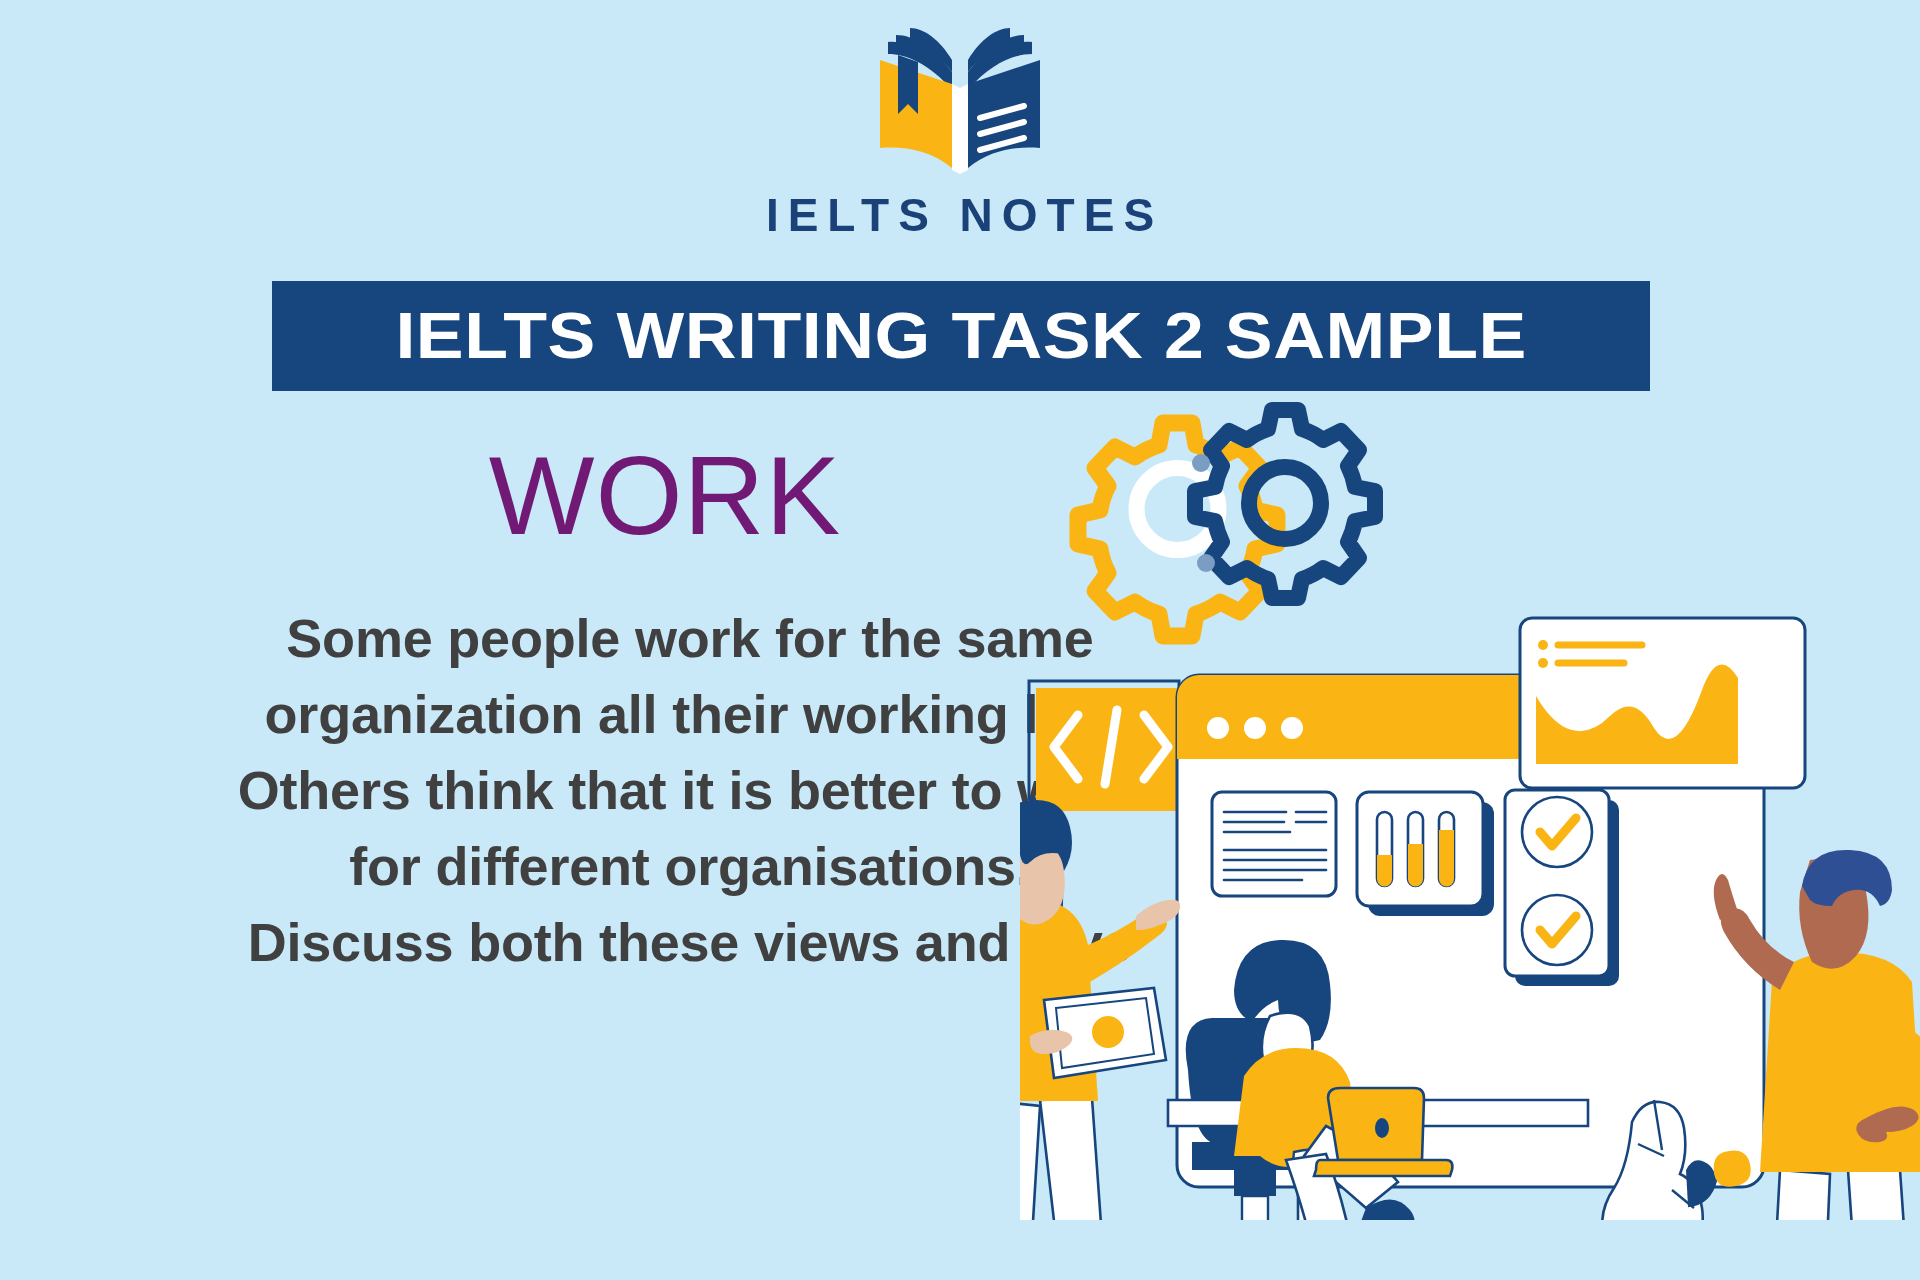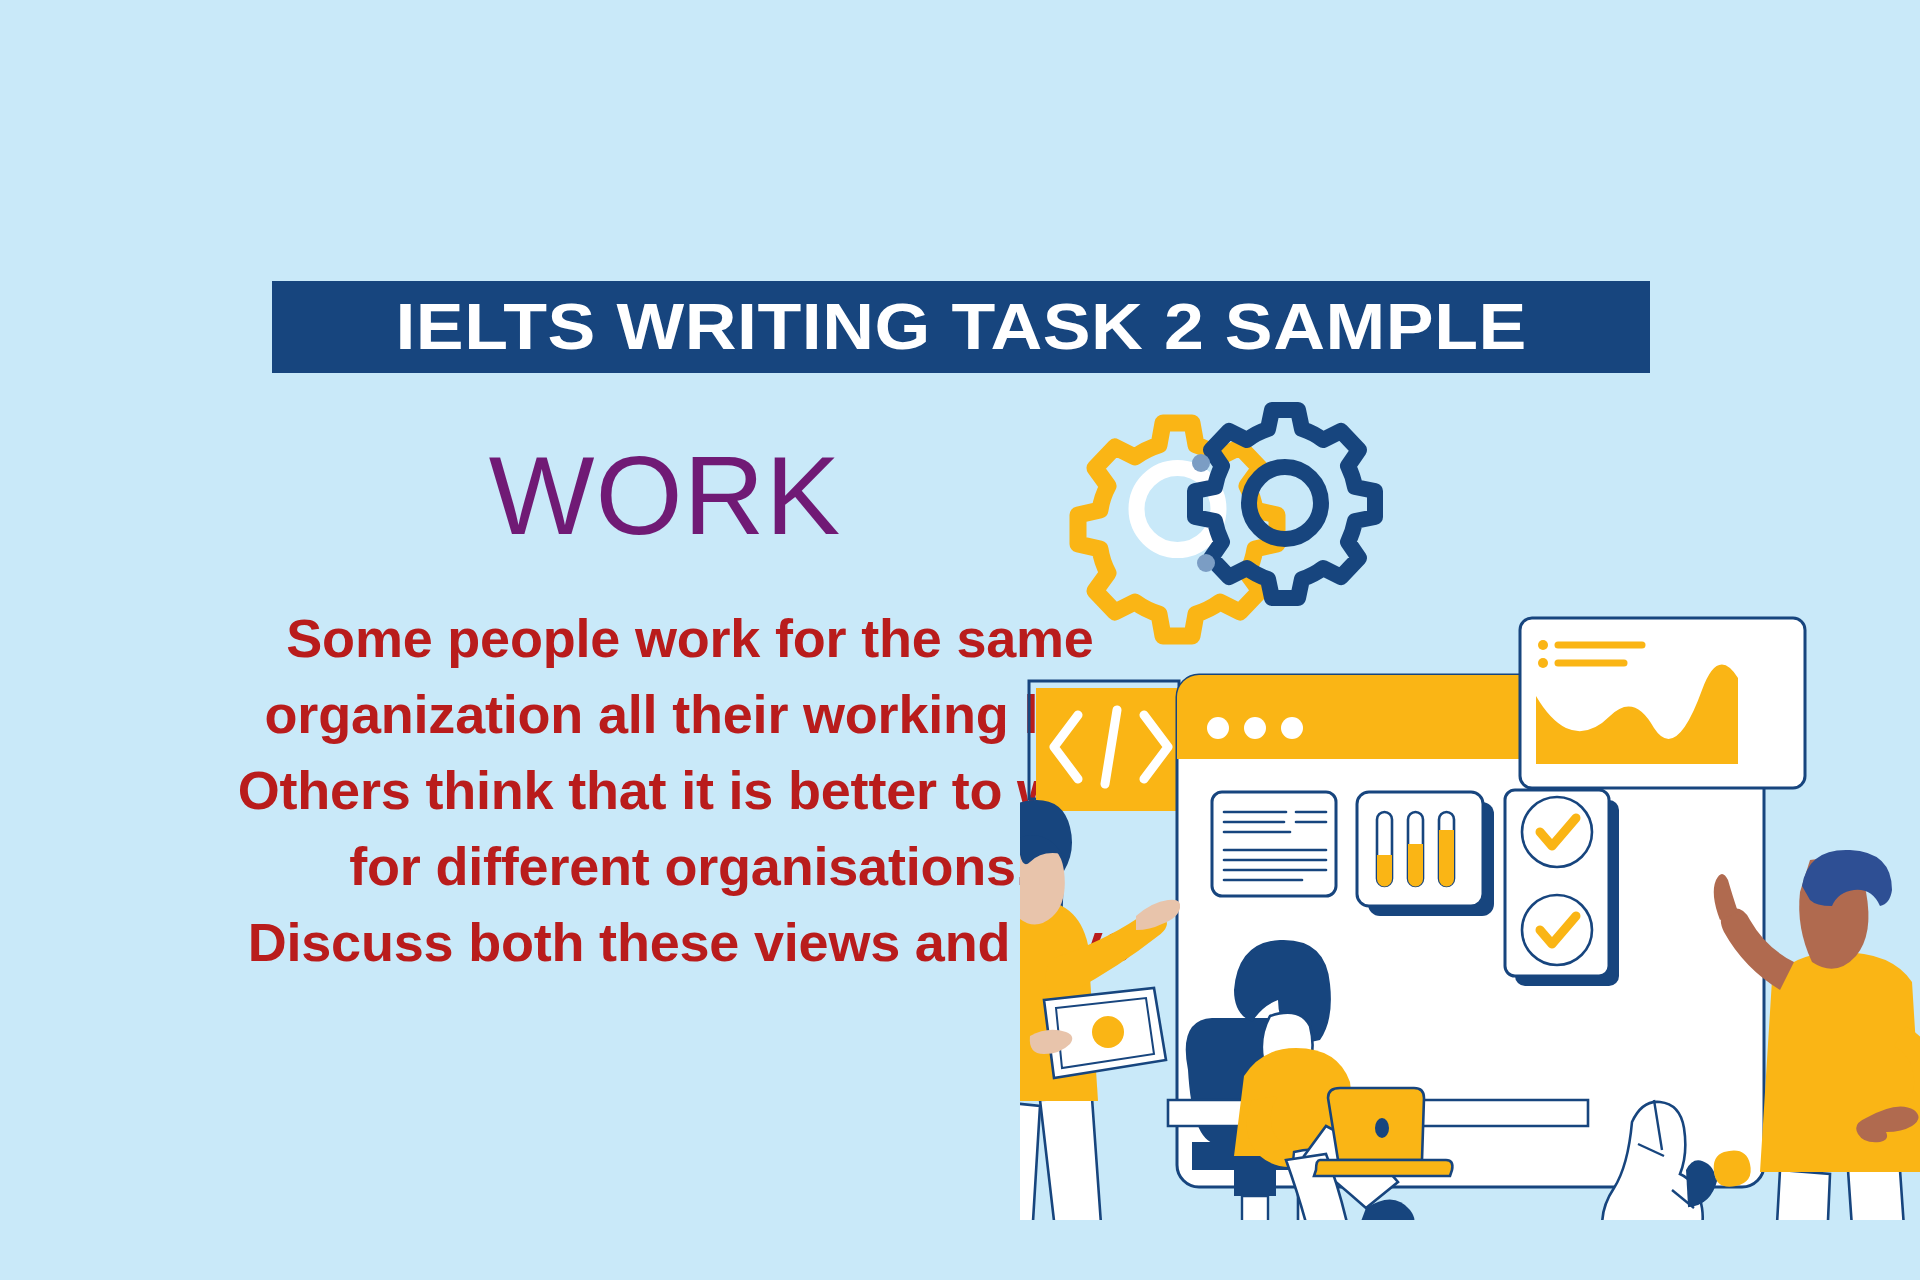--- a/index.html
+++ b/index.html
@@ -25,21 +25,21 @@
     font-weight:bold;
     letter-spacing:9px;
     text-indent:9px;
     font-family:"Liberation Sans", sans-serif;
   }
 
   
   .banner {
     position:absolute;
     left:272px; top:281px;
-    width:1378px; height:92px;
+    width:1378px; height:110px;
     background:#17457e;
     display:flex; align-items:center; justify-content:center;
   }
   .banner-text {
     color:#ffffff;
     font-size:64px;
     font-weight:bold;
     letter-spacing:0.5px;
     white-space:nowrap;
     transform:scaleX(1.12);
@@ -58,37 +58,62 @@
     letter-spacing:1px;
     line-height:1;
   }
 
   
   .prompt {
     position:absolute;
     left:110px; top:600px;
     width:1160px;
     text-align:center;
-    color:#b91c1c;
+    color:#404040;
     font-size:54px;
     line-height:76px;
     font-weight:bold;
     letter-spacing:-0.2px;
   }
   .prompt .ln { display:block; white-space:nowrap; }
 
   
   .illus { position:absolute; right:0; top:400px; width:900px; height:820px; }
   .illus svg { display:block; width:100%; height:100%; }
 </style>
 </head>
 <body>
 
 <div class="poster">
 
+  <div class="logo-wrap">
+    <svg class="logo-mark" viewBox="0 0 216 152">
+
+      <path d="M100 60 C 78 28, 52 18, 36 20 L36 32 C 54 32, 78 42, 100 68 Z" fill="#17457e"></path>
+      <path d="M100 62 C 80 36, 58 26, 44 27 L44 13 C 62 13, 82 26, 100 50 Z" fill="#17457e"></path>
+      <path d="M100 50 C 84 30, 68 20, 58 20 L58 6 C 72 6, 88 18, 100 38 Z" fill="#17457e"></path>
+
+      <path d="M116 60 C 138 28, 164 18, 180 20 L180 32 C 162 32, 138 42, 116 68 Z" fill="#17457e"></path>
+      <path d="M116 62 C 136 36, 158 26, 172 27 L172 13 C 154 13, 134 26, 116 50 Z" fill="#17457e"></path>
+      <path d="M116 50 C 132 30, 148 20, 158 20 L158 6 C 144 6, 128 18, 116 38 Z" fill="#17457e"></path>
+
+      <path d="M28 38 L100 62 L100 146 C 78 128, 52 124, 28 126 Z" fill="#fab515"></path>
+
+      <path d="M188 38 L116 62 L116 146 C 138 128, 164 124, 188 126 Z" fill="#17457e"></path>
+
+      <path d="M100 62 L108 66 L116 62 L116 148 L108 152 L100 148 Z" fill="#ffffff"></path>
+
+      <path d="M46 33 L66 40 L66 92 L56 82 L46 92 Z" fill="#17457e"></path>
+
+      <path d="M128 96 L172 84" stroke="#ffffff" stroke-width="6" stroke-linecap="round" fill="none"></path>
+      <path d="M128 112 L172 100" stroke="#ffffff" stroke-width="6" stroke-linecap="round" fill="none"></path>
+      <path d="M128 128 L172 116" stroke="#ffffff" stroke-width="6" stroke-linecap="round" fill="none"></path>
+    </svg>
+    <div class="logo-text">IELTS NOTES</div>
+  </div>
 
   <div class="banner">
     <div class="banner-text">IELTS WRITING TASK 2 SAMPLE</div>
   </div>
 
   <div class="title">WORK</div>
 
   <div class="prompt">
     <span class="ln">Some people work for the same</span>
     <span class="ln">organization all their working life.</span>

